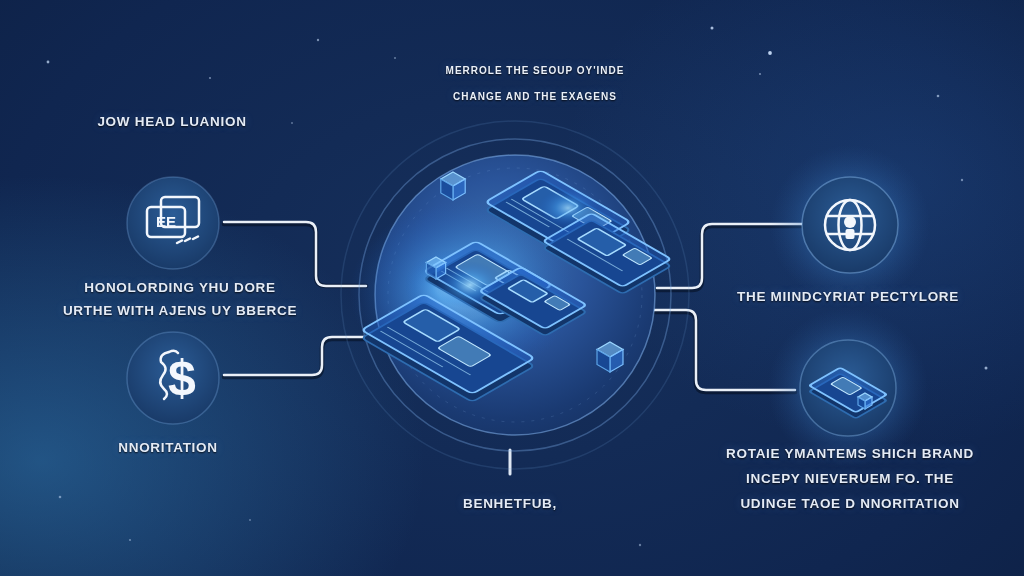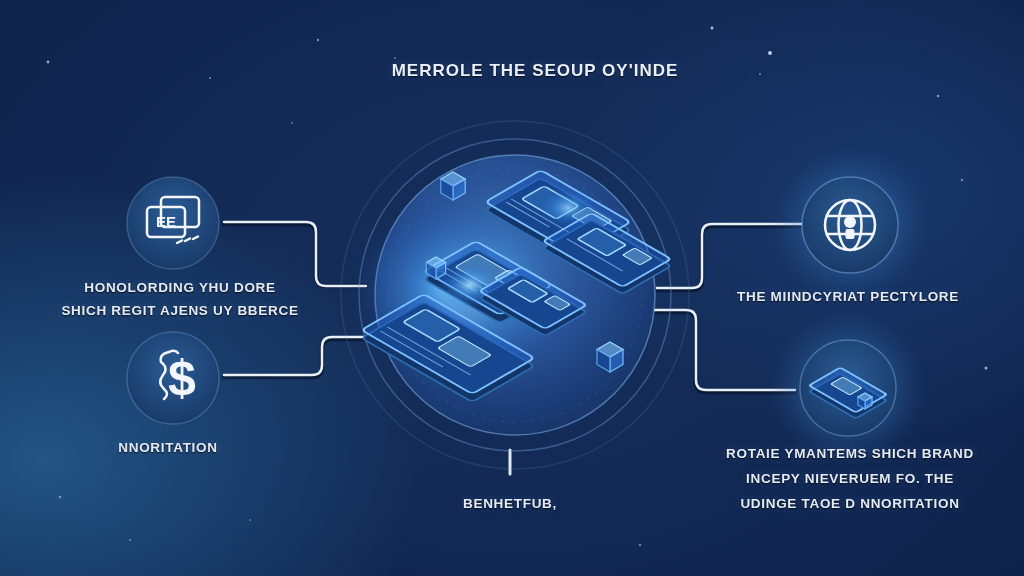--- a/index.html
+++ b/index.html
@@ -10,21 +10,21 @@
       radial-gradient(620px 460px at 4% 80%, rgba(52,130,185,.50), rgba(52,130,185,0) 62%),
       radial-gradient(520px 400px at 88% 32%, rgba(48,108,190,.22), rgba(48,108,190,0) 66%),
       radial-gradient(1000px 700px at 50% 48%, #16305c 0%, #102650 52%, #0b1b3a 100%);
   }
   .label{
     position:absolute;text-align:center;font-weight:700;
     color:#e4ebf6;font-size:13.5px;line-height:23px;letter-spacing:.7px;
     text-shadow:0 1px 2px rgba(0,0,0,.85), 0 0 9px rgba(120,170,255,.28);
     white-space:nowrap;
   }
-  .label.title{font-size:17px;line-height:26px;letter-spacing:1px;color:#eaf0f9;}
+  .label.title{font-size:10px;line-height:26px;letter-spacing:1px;color:#eaf0f9;}
   .label.small3{line-height:25px;}
   svg{position:absolute;left:0;top:0;}
   .wire-shadow{fill:none;stroke:rgba(4,12,30,.55);stroke-width:4.6;stroke-linecap:round;}
   .wire{fill:none;stroke:#eaf0f8;stroke-width:2.5;stroke-linecap:round;}
   .board-side{fill:#12356a;stroke:#2e6cb0;stroke-width:2;}
   .board-top{fill:rgba(32,98,205,.40);stroke:#7ec2ff;stroke-width:2.2;}
   .board-chip{fill:rgba(90,180,255,.22);stroke:#a6dbff;stroke-width:1.6;}
   .board-chip2{fill:rgba(150,225,255,.34);stroke:#c2e8ff;stroke-width:1.4;}
   .board-line{stroke:rgba(170,225,255,.65);stroke-width:1.2;fill:none;}
   .cube-top{fill:rgba(130,200,255,.55);stroke:#9bd6ff;stroke-width:1.3;}
@@ -265,28 +265,30 @@
           <polygon class="cube-top" points="0,-8 7,-4 0,0 -7,-4"></polygon>
           <polygon class="cube-right" points="0,0 7,-4 7,4 0,8"></polygon>
           <polygon class="cube-left" points="0,0 -7,-4 -7,4 0,8"></polygon>
         </g>
       </g>
     </g>
   </svg>
 
   <div class="label title" style="left:360px;top:58px;width:350px;">
     <div>MERROLE THE SEOUP OY'INDE</div>
+    <div>CHANGE AND THE EXAGENS</div>
   </div>
 
   <div class="label" style="left:22px;top:110px;width:300px;">
+    <div>JOW HEAD LUANION</div>
   </div>
 
   <div class="label" style="left:20px;top:276px;width:320px;">
     <div>HONOLORDING YHU DORE</div>
-    <div>SHICH REGIT AJENS UY BBERCE</div>
+    <div>URTHE WITH AJENS UY BBERCE</div>
   </div>
 
   <div class="label" style="left:18px;top:436px;width:300px;">
     <div>NNORITATION</div>
   </div>
 
 
   <div class="label small3" style="left:690px;top:441px;width:320px;">
     <div>ROTAIE YMANTEMS SHICH BRAND</div>
     <div>INCEPY NIEVERUEM FO. THE</div>

